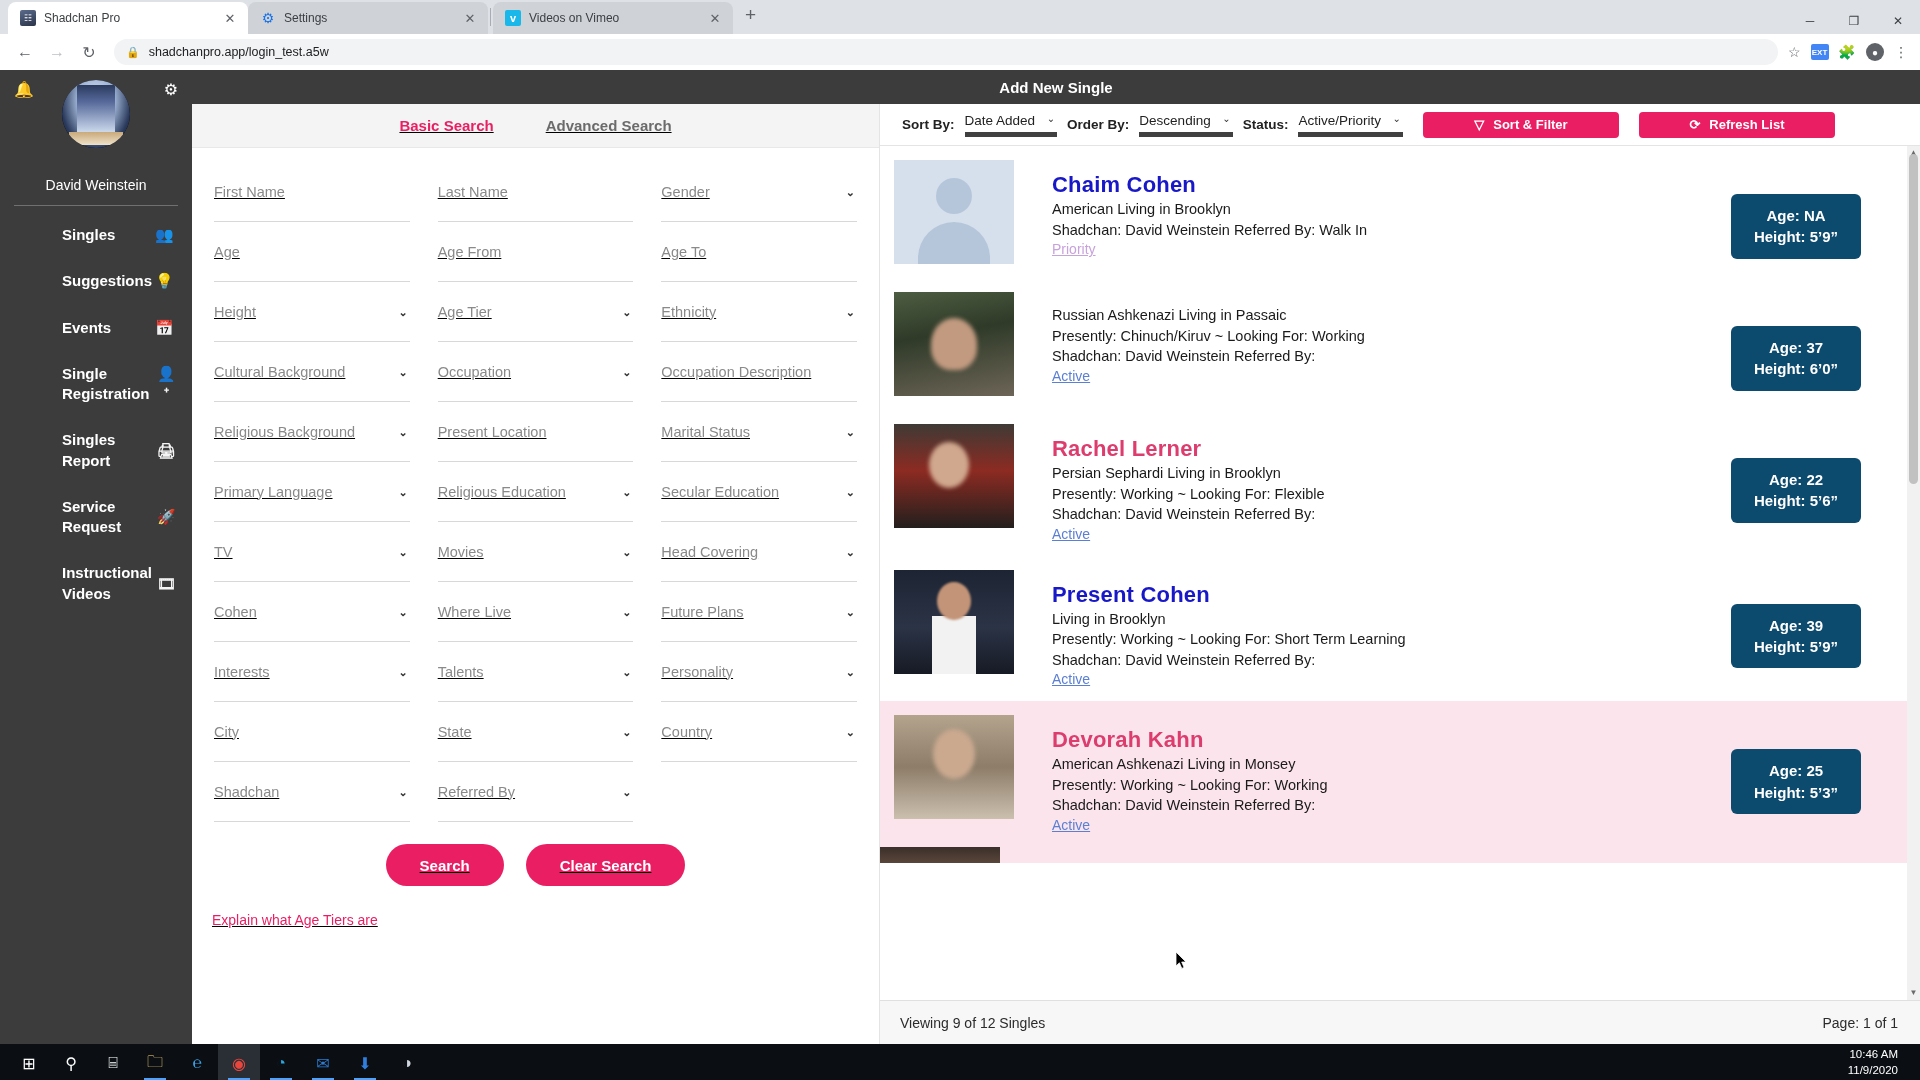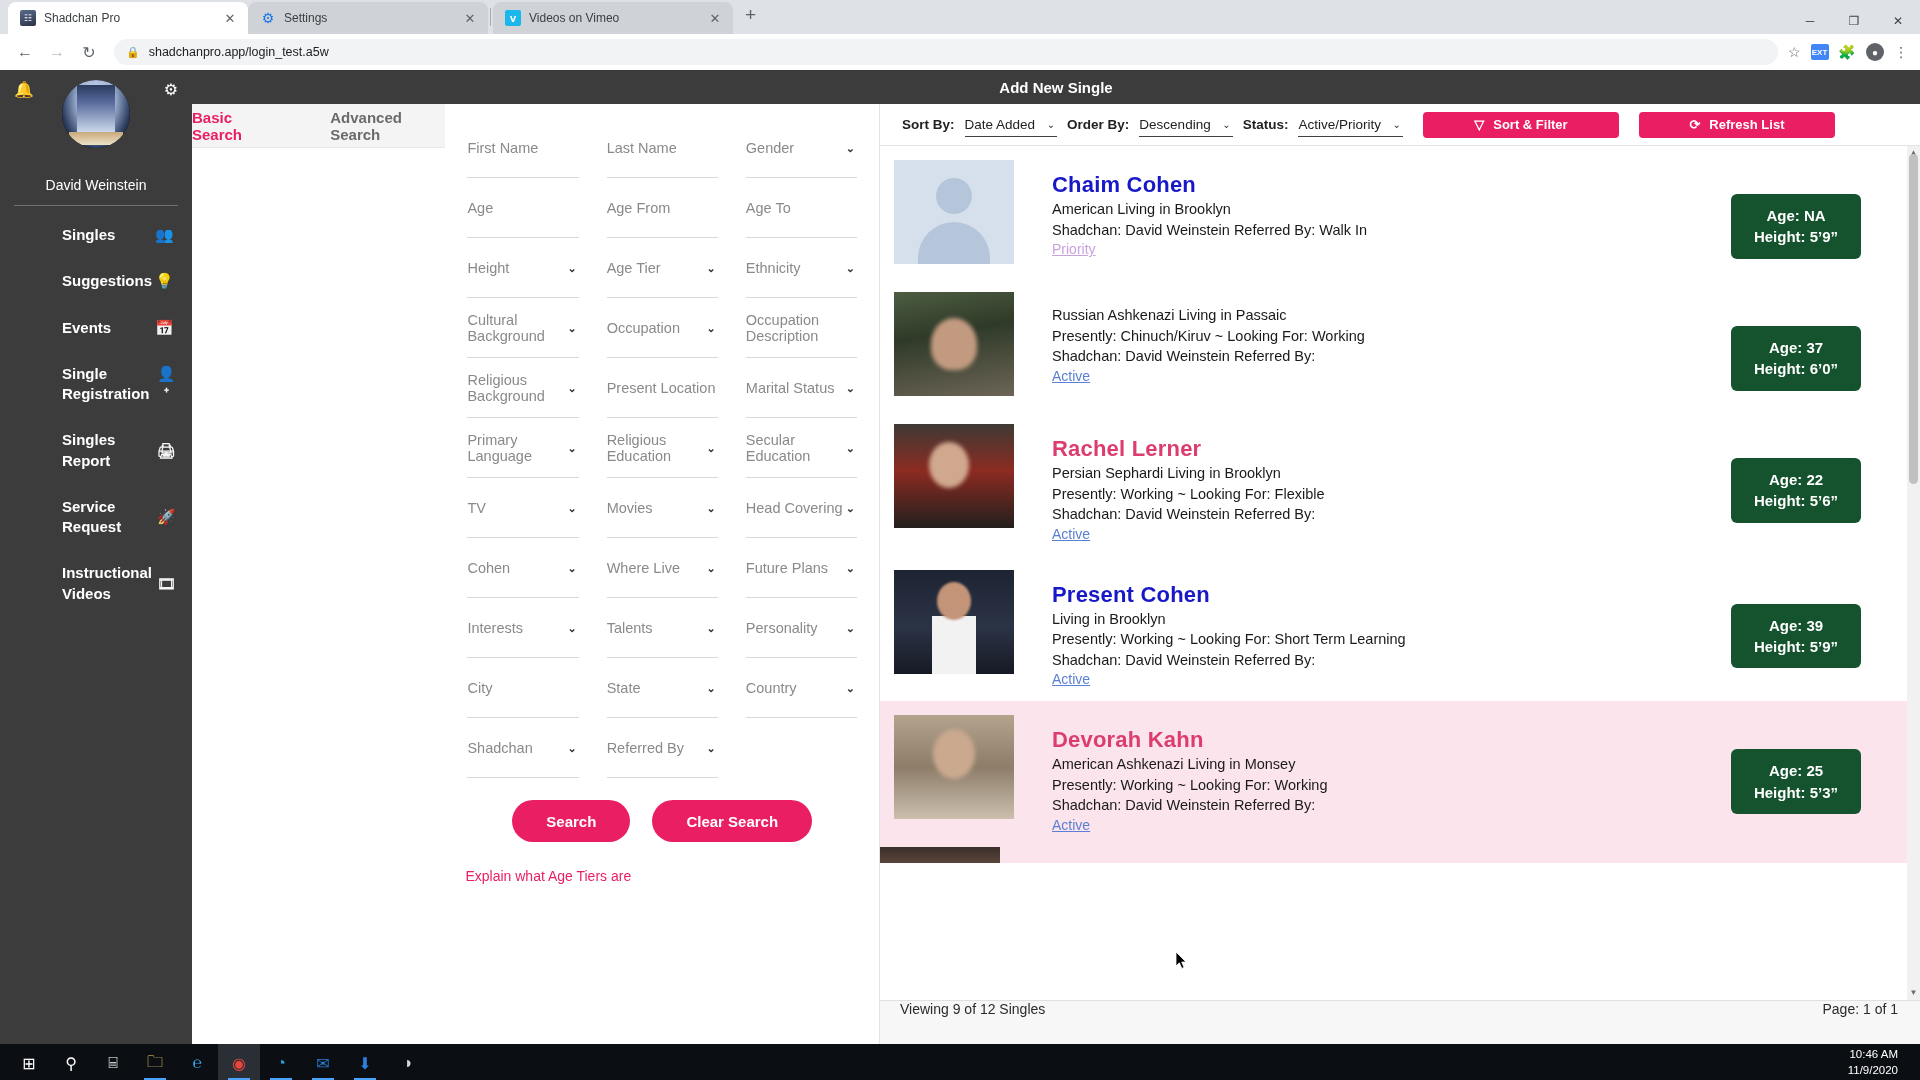--- a/index.html
+++ b/index.html
@@ -113,21 +113,21 @@
   .topbar {
     height: 34px; background: #3c3c3c; color: #fff;
     display: flex; align-items: center; justify-content: center;
     font-size: 15px; font-weight: bold;
   }
   .content { flex: 1 1 auto; display: flex; min-height: 0; }
 
   
   .searchpanel {
     width: 688px; flex: 0 0 688px; background: #fff;
-    border-right: 1px solid #e4e4e4; display: flex; flex-direction: row;
+    border-right: 1px solid #e4e4e4; display: flex; flex-direction: column; text-decoration: underline;
   }
   .tabs-row {
     height: 44px; background: #f4f4f4; display: flex; align-items: center;
     justify-content: center; gap: 52px; border-bottom: 1px solid #e8e8e8;
   }
   .stab { font-size: 15px; font-weight: bold; color: #6b6b6b; }
   .stab.active { color: #e91e63; }
 
   .form-area { padding: 14px 8px 0 8px; flex: 1 1 auto; }
   .frow { display: flex; }
@@ -148,22 +148,22 @@
   .explain { padding: 26px 0 0 12px; font-size: 14px; color: #e91e63; }
 
   
   .results { flex: 1 1 auto; display: flex; flex-direction: column; min-width: 0; background:#fff; }
   .toolbar {
     height: 42px; background: #fff; display: flex; align-items: center;
     padding: 0 18px 0 22px; gap: 10px; border-bottom: 1px solid #e4e4e4;
   }
   .tb-label { font-size: 13.5px; font-weight: bold; color: #222; }
   .tb-select {
-    position: relative; border-bottom: 1px solid #404040; height: 24px;
-    display: flex; align-items: center; padding-right: 22px; min-width: 92px;
+    position: relative; border-bottom: 5px solid #404040; height: 24px;
+    display: flex; align-items: flex-start; padding-right: 22px; min-width: 92px;
   }
   .tb-select .val { font-size: 13.5px; color: #222; }
   .tb-select .cv { position: absolute; right: 2px; font-size: 10px; color: #333; }
   .tb-btn {
     margin-left: 10px; background: #e91e63; color: #fff; border: none;
     border-radius: 4px; height: 26px; width: 196px;
     display: flex; align-items: center; justify-content: center; gap: 9px;
     font-size: 13px; font-weight: bold; font-family: "Liberation Sans", sans-serif;
   }
   .tb-btn .g { font-size: 13px; }
@@ -209,38 +209,38 @@
   .rname { font-size: 22px; font-weight: bold; letter-spacing: .2px; }
   .rname.male { color: #1818c8; }
   .rname.female { color: #dc3d6e; }
   .rline { font-size: 14.5px; color: #1a1a1a; line-height: 1.28; margin-top: 2px; }
   .rstatus { font-size: 14px; margin-top: 2px; text-decoration: underline; }
   .rstatus.active { color: #5b7fd4; }
   .rstatus.priority { color: #c8a2dc; }
 
   .badge {
     flex: 0 0 130px; width: 130px; margin: 34px 46px 0 10px;
-    background: #14532d; color: #fff; border-radius: 6px;
+    background: #0c4a6e; color: #fff; border-radius: 6px;
     text-align: center; padding: 11px 0; font-size: 15px; font-weight: bold;
     line-height: 1.42;
   }
 
   .scrollbar {
     position: absolute; right: 0; top: 0; bottom: 0; width: 13px; background: #f1f1f1;
   }
   .scroll-thumb {
     position: absolute; left: 2px; width: 9px; border-radius: 5px; background: #c1c1c1;
     top: 8px; height: 330px;
   }
   .scroll-arrow { position:absolute; left:0; width:13px; height:14px; text-align:center;
                   font-size:8px; color:#6b6b6b; line-height:14px; }
 
   .statusbar {
     height: 44px; background: #f7f7f7; border-top: 1px solid #e0e0e0;
-    display: flex; justify-content: space-between;
+    display: flex; align-items: center; justify-content: space-between;
     padding: 0 22px 0 20px; font-size: 14px; color: #2b2b2b;
   }
 
   
   .taskbar {
     width: 1920px; height: 38px; background: #0b0f14;
     display: flex; align-items: center; padding: 0 8px; color: #fff;
   }
   .tb-ico {
     width: 42px; height: 38px; display: flex; align-items: center; justify-content: center;

